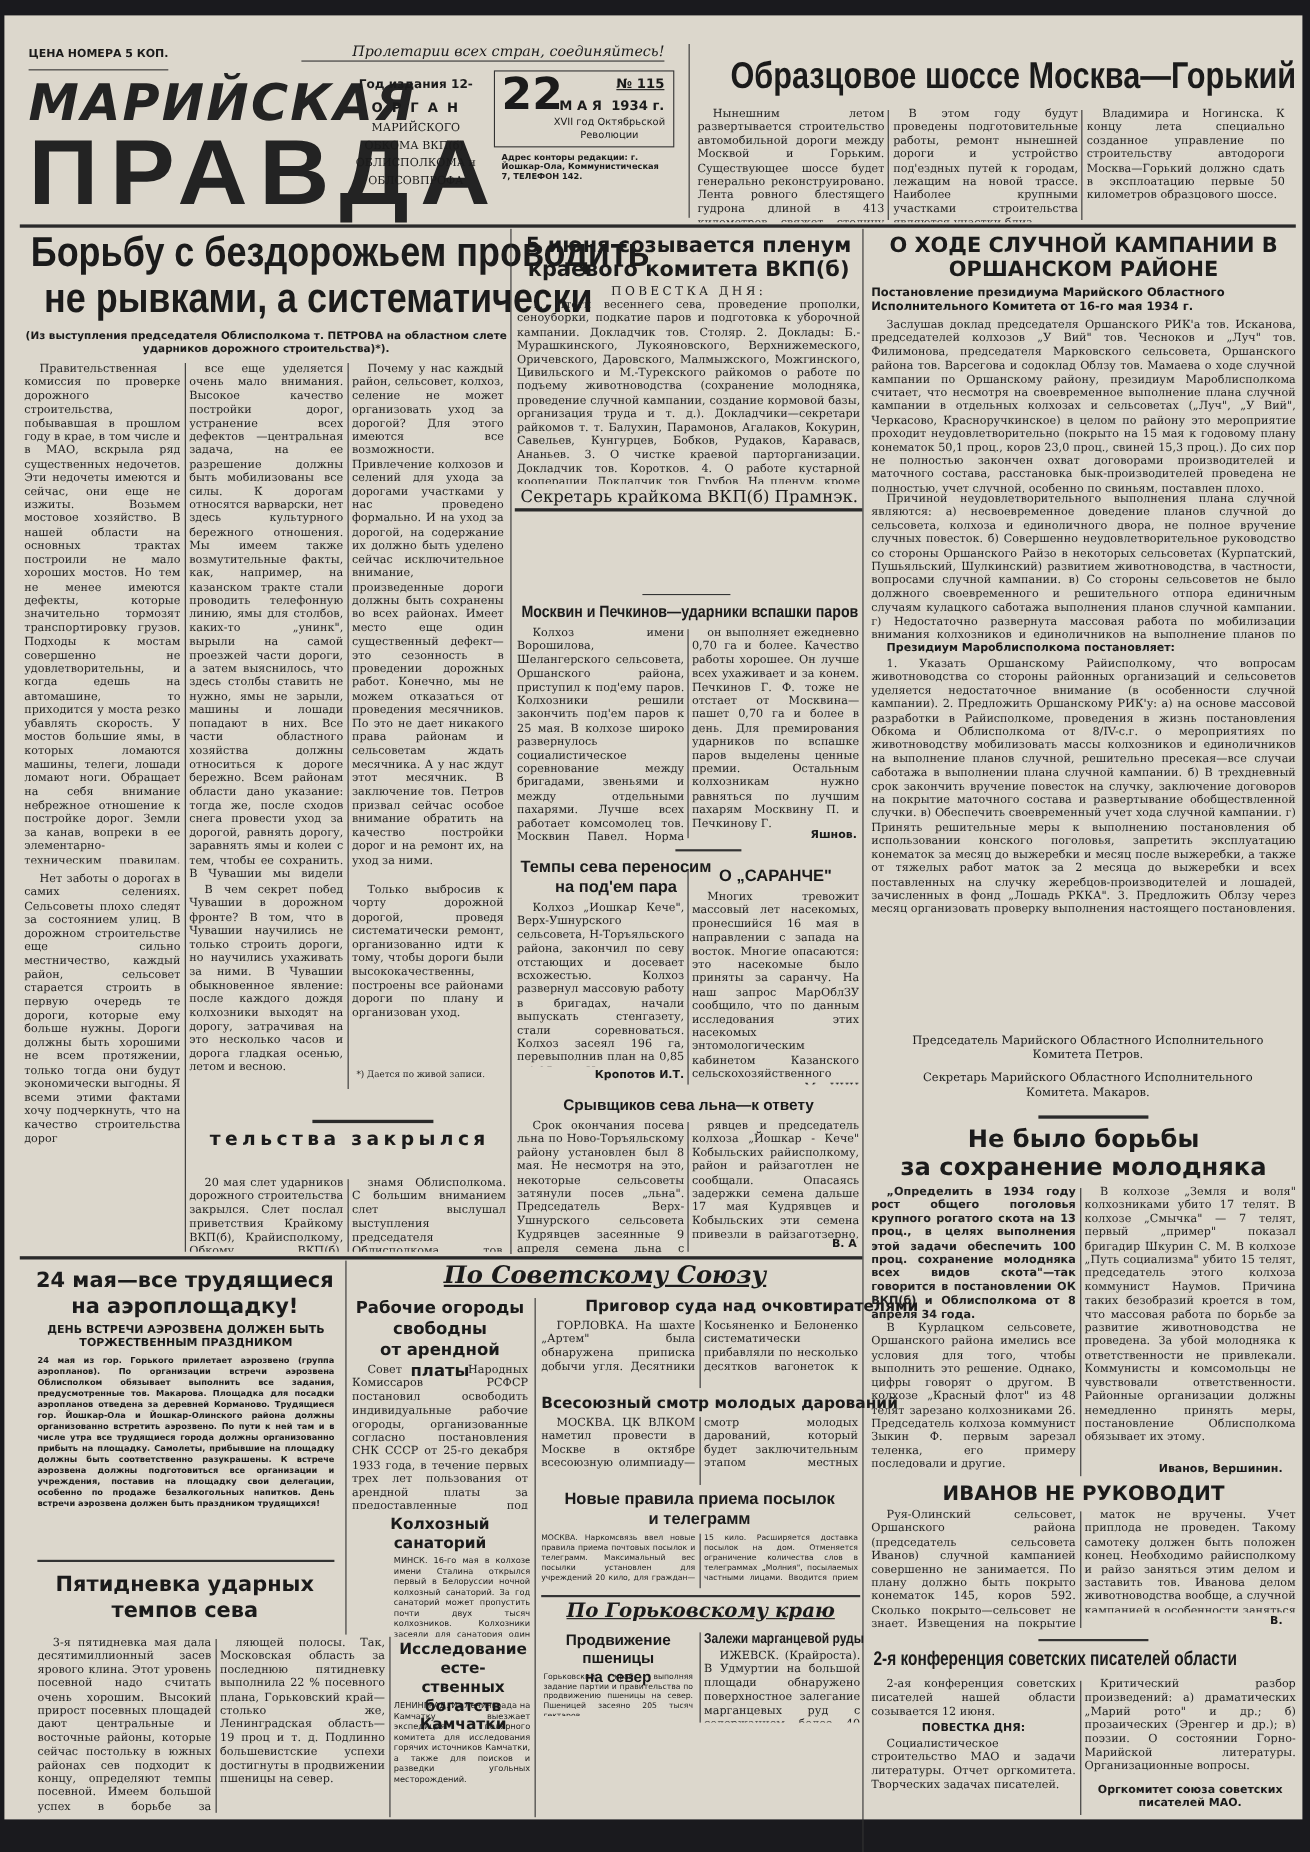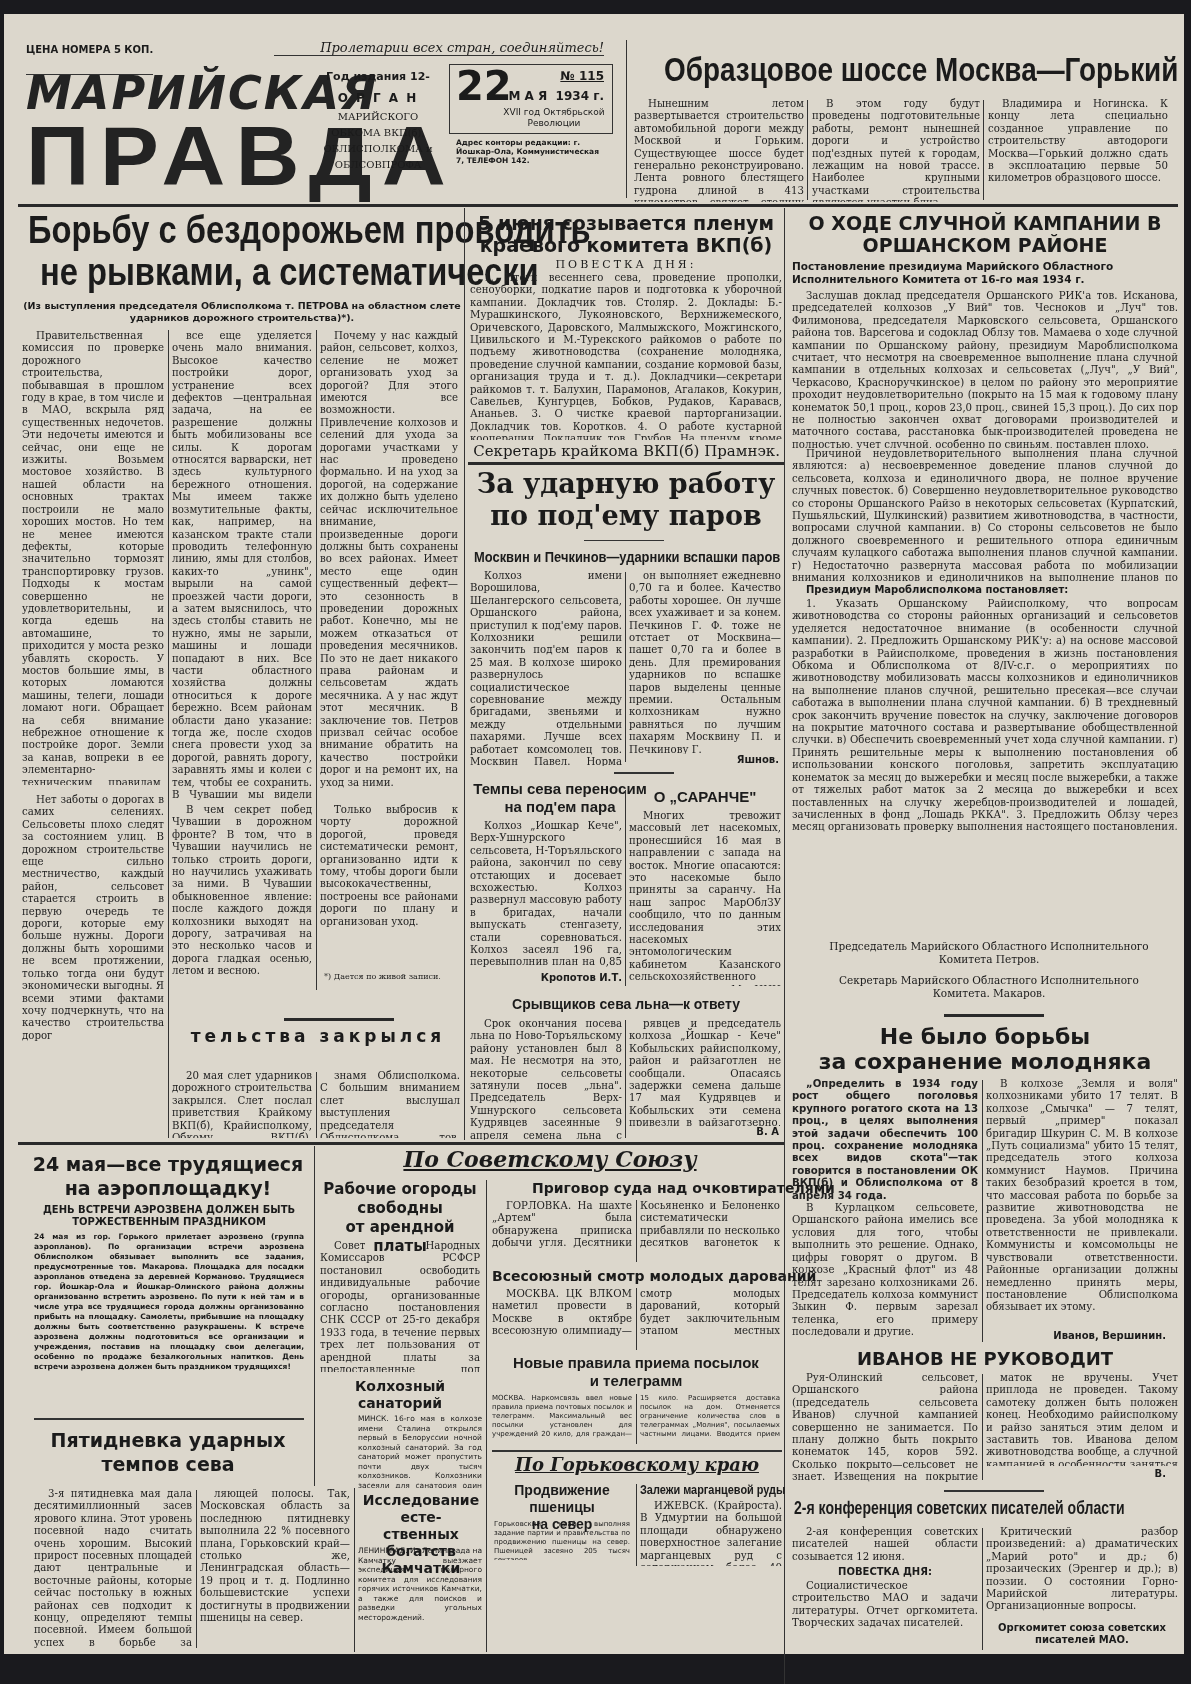--- a/index.html
+++ b/index.html
@@ -16,21 +16,21 @@
   .hr{position:absolute;height:3px;background:#2a2a2a;}
   .hrthin{position:absolute;height:1px;background:#333;}
   .center{text-align:center;}
   .sig{text-align:right;font-family:"DejaVu Sans",sans-serif;font-weight:bold;font-size:10px;}
 </style>
 </head>
 <body>
 
 <div class="sheet">
 
-  <div class="abs sans" style="left:22px;top:30px;font-size:10px;font-weight:bold;border-bottom:1px solid #333;padding-bottom:19px;">ЦЕНА НОМЕРА 5 КОП.</div>
+  <div class="abs sans" style="left:22px;top:30px;font-size:10px;font-weight:bold;border-bottom:1px solid #333;padding-bottom:8px;">ЦЕНА НОМЕРА 5 КОП.</div>
   <div class="abs ital" style="left:270px;top:26px;width:330px;text-align:right;font-size:13px;border-bottom:1px solid #333;">Пролетарии всех стран, соединяйтесь!</div>
   <div class="abs" style="left:22px;top:56px;font-family:'DejaVu Sans',sans-serif;font-weight:bold;font-style:italic;font-size:46px;letter-spacing:2px;color:#232323;line-height:46px;">МАРИЙСКАЯ</div>
   <div class="abs" style="left:22px;top:100px;font-family:'Liberation Sans',sans-serif;font-weight:bold;font-size:84px;letter-spacing:10px;color:#232323;line-height:84px;transform:scaleX(1.05);transform-origin:left top;">ПРАВДА</div>
 
   <div class="abs center" style="left:316px;top:56px;width:116px;">
     <div class="sans" style="font-size:11px;font-weight:bold;">Год издания 12-</div>
     <div class="sans" style="font-size:12px;font-weight:bold;letter-spacing:2px;margin-top:8px;">О Р Г А Н</div>
     <div style="font-size:10px;line-height:16px;margin-top:4px;">
       <div>МАРИЙСКОГО</div>
       <div>ОБКОМА ВКП(б),</div>
@@ -109,24 +109,20 @@
     <div>краевого комитета ВКП(б)</div>
   </div>
   <div class="abs center" style="left:464px;top:244px;width:316px;font-size:11px;letter-spacing:3px;">ПОВЕСТКА ДНЯ:</div>
   <div class="abs body" style="left:466px;top:258px;width:312px;height:168px;">
       <p>1. Итоги весеннего сева, проведение прополки, сеноуборки, подкатие паров и подготовка к уборочной кампании. Докладчик тов. Столяр. 2. Доклады: Б.-Мурашкинского, Лукояновского, Верхнижемеского, Оричевского, Даровского, Малмыжского, Можгинского, Цивильского и М.-Турекского райкомов о работе по подъему животноводства (сохранение молодняка, проведение случной кампании, создание кормовой базы, организация труда и т. д.). Докладчики—секретари райкомов т. т. Балухин, Парамонов, Агалаков, Кокурин, Савельев, Кунгурцев, Бобков, Рудаков, Каравасв, Ананьев. 3. О чистке краевой парторганизации. Докладчик тов. Коротков. 4. О работе кустарной кооперации. Докладчик тов. Грубов. На пленум, кроме членов и кандидатов Крайкома, вызываются все секретари райкомов УАО, МАО и ЧАССР, начальники политотделов МТС и совхозов и председатели межрайонных комиссий по определению урожайности.</p>
     </div>
   <div class="abs" style="left:466px;top:428px;width:310px;text-align:right;font-size:15px;">Секретарь крайкома ВКП(б) Прамнэк.</div>
 
   <div class="hr" style="left:464px;top:448px;width:316px;"></div>
 
-  <div class="abs center" style="left:464px;top:454px;width:316px;font-family:'DejaVu Serif',serif;font-weight:bold;font-size:27px;line-height:32px;">
-    <div>За ударную работу</div>
-    <div>по под'ему паров</div>
-  </div>
   <div class="hrthin" style="left:580px;top:526px;width:80px;"></div>
   <div class="abs cond" style="left:470px;top:534px;font-size:15px;white-space:nowrap;transform:scaleX(0.86);">Москвин и Печкинов—ударники вспашки паров</div>
   <div class="abs body" style="left:466px;top:556px;width:152px;height:196px;">
       <p>Колхоз имени Ворошилова, Шелангерского сельсовета, Оршанского района, приступил к под'ему паров. Колхозники решили закончить под'ем паров к 25 мая. В колхозе широко развернулось социалистическое соревнование между бригадами, звеньями и между отдельными пахарями. Лучше всех работает комсомолец тов. Москвин Павел. Норма пахоты ему установлена 0,60 га, а</p>
     </div>
   <div class="vr" style="left:621px;top:558px;height:190px;"></div>
   <div class="abs body" style="left:625px;top:556px;width:152px;height:184px;">
       <p>он выполняет ежедневно 0,70 га и более. Качество работы хорошее. Он лучше всех ухаживает и за конем. Печкинов Г. Ф. тоже не отстает от Москвина—пашет 0,70 га и более в день. Для премирования ударников по вспашке паров выделены ценные премии. Остальным колхозникам нужно равняться по лучшим пахарям Москвину П. и Печкинову Г.</p>
     </div>
   <div class="abs sig" style="left:625px;top:740px;width:150px;">Яшнов.</div>

